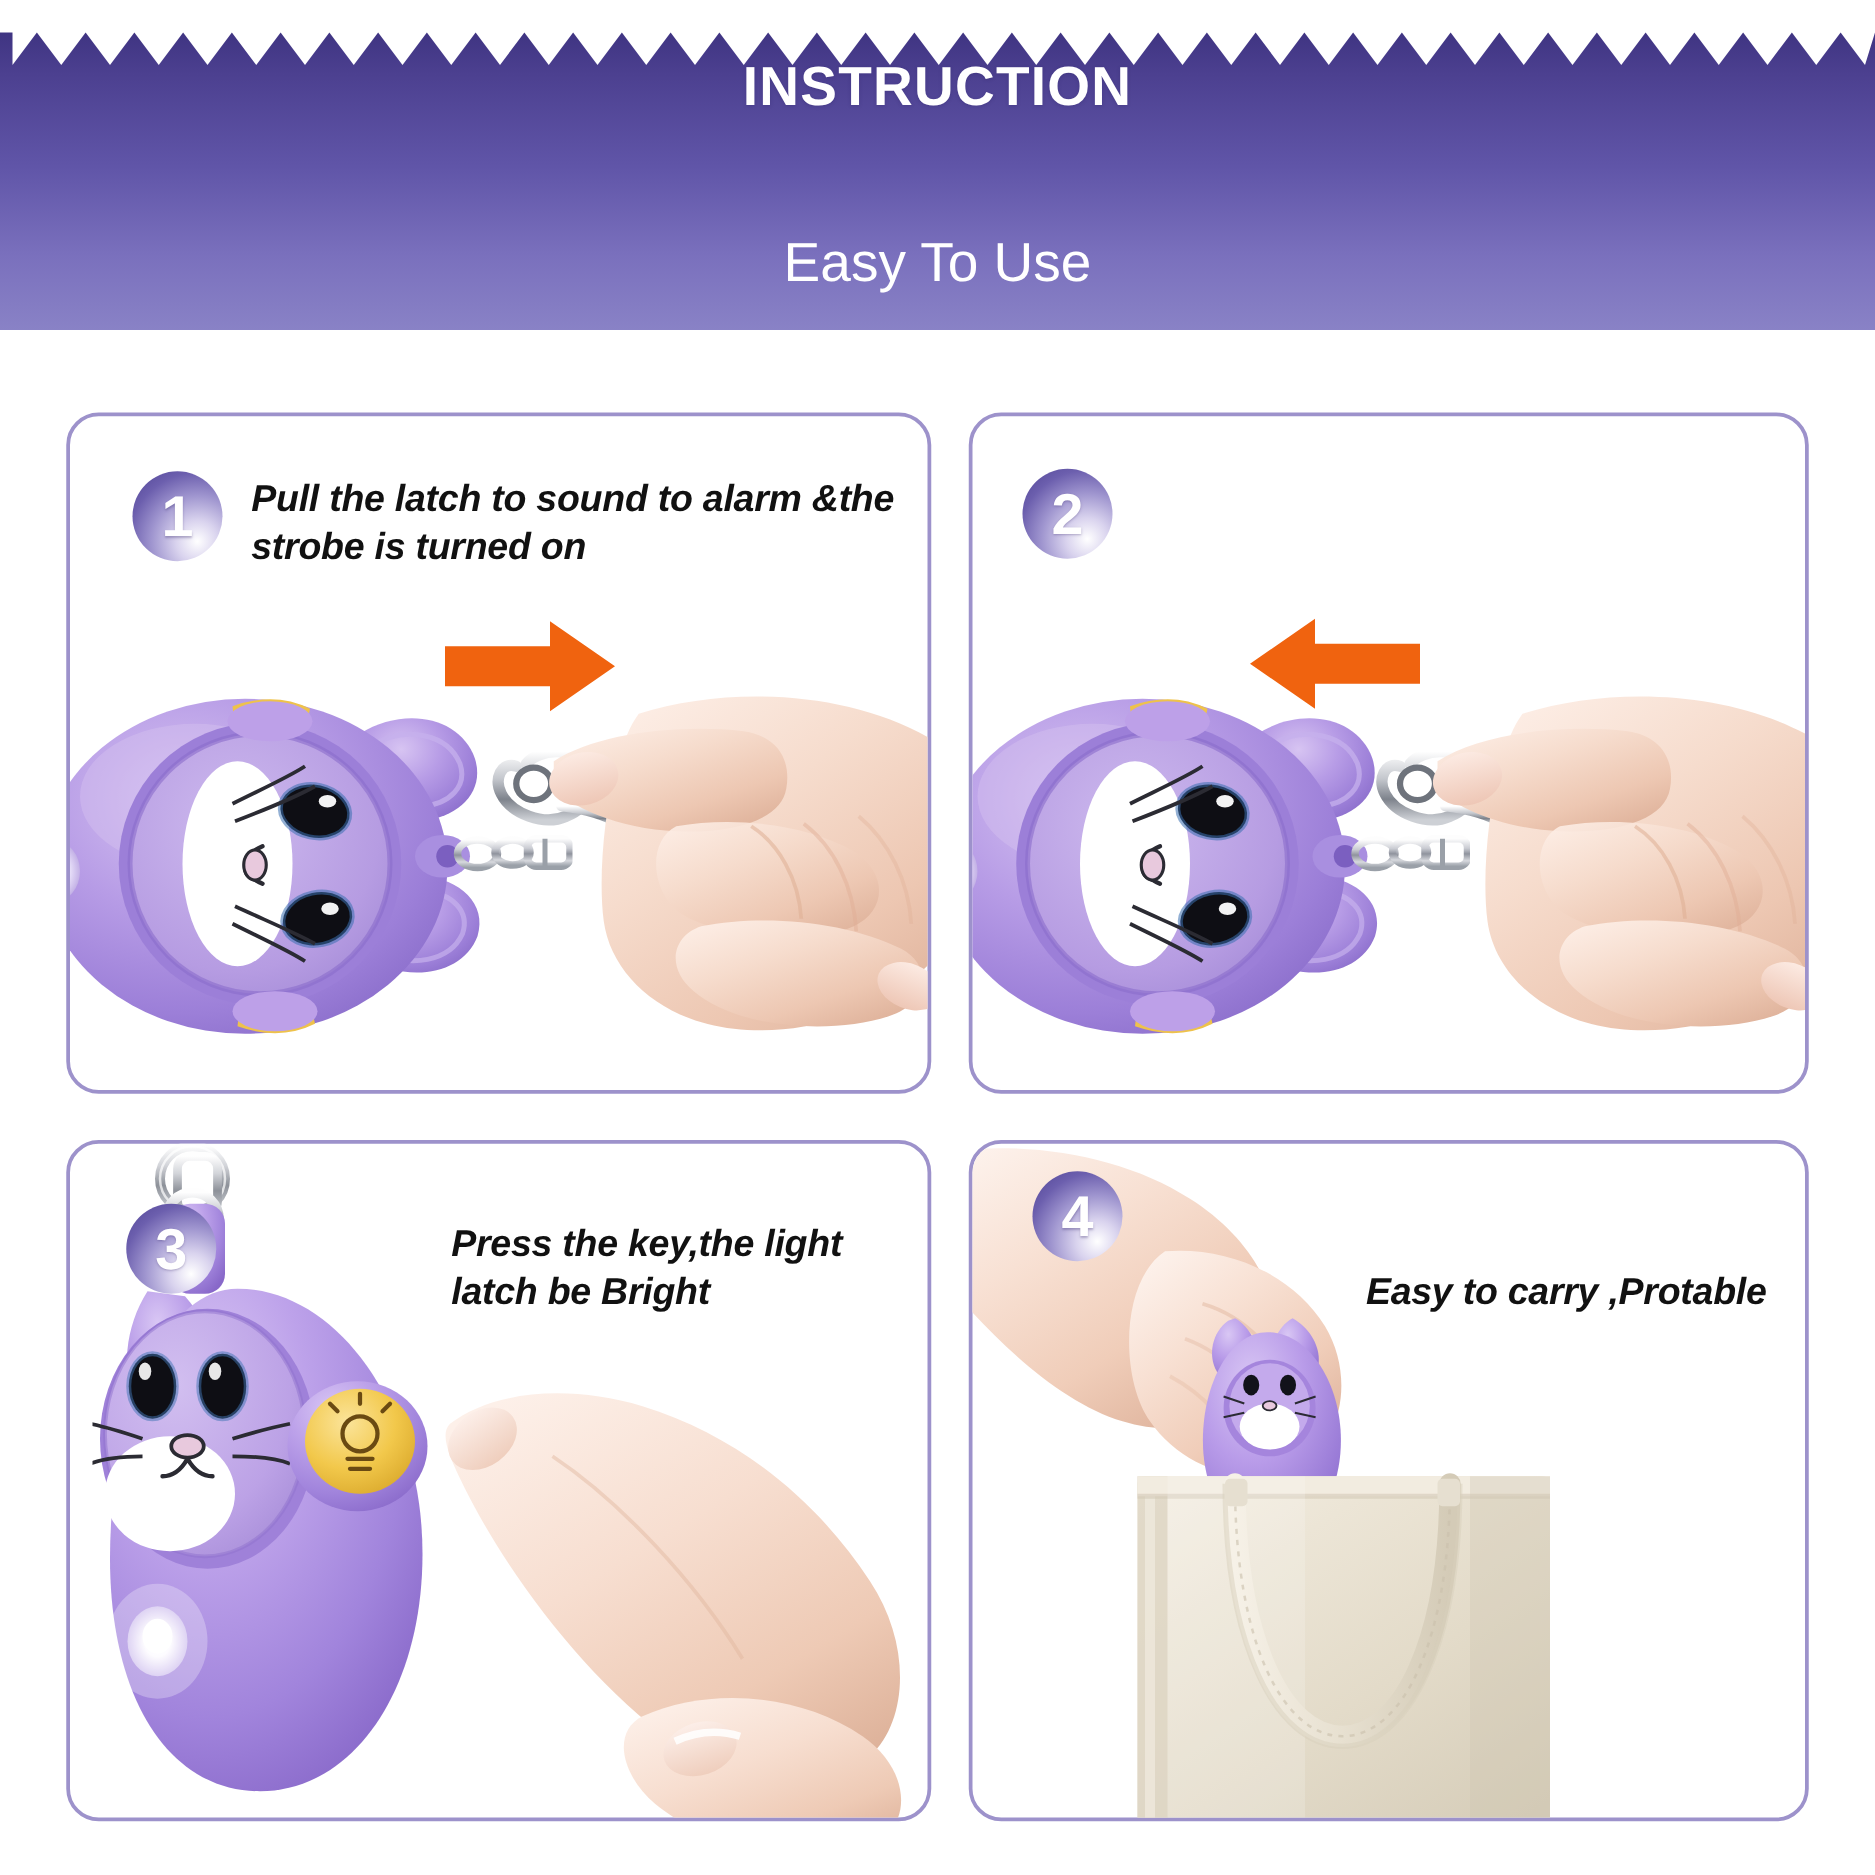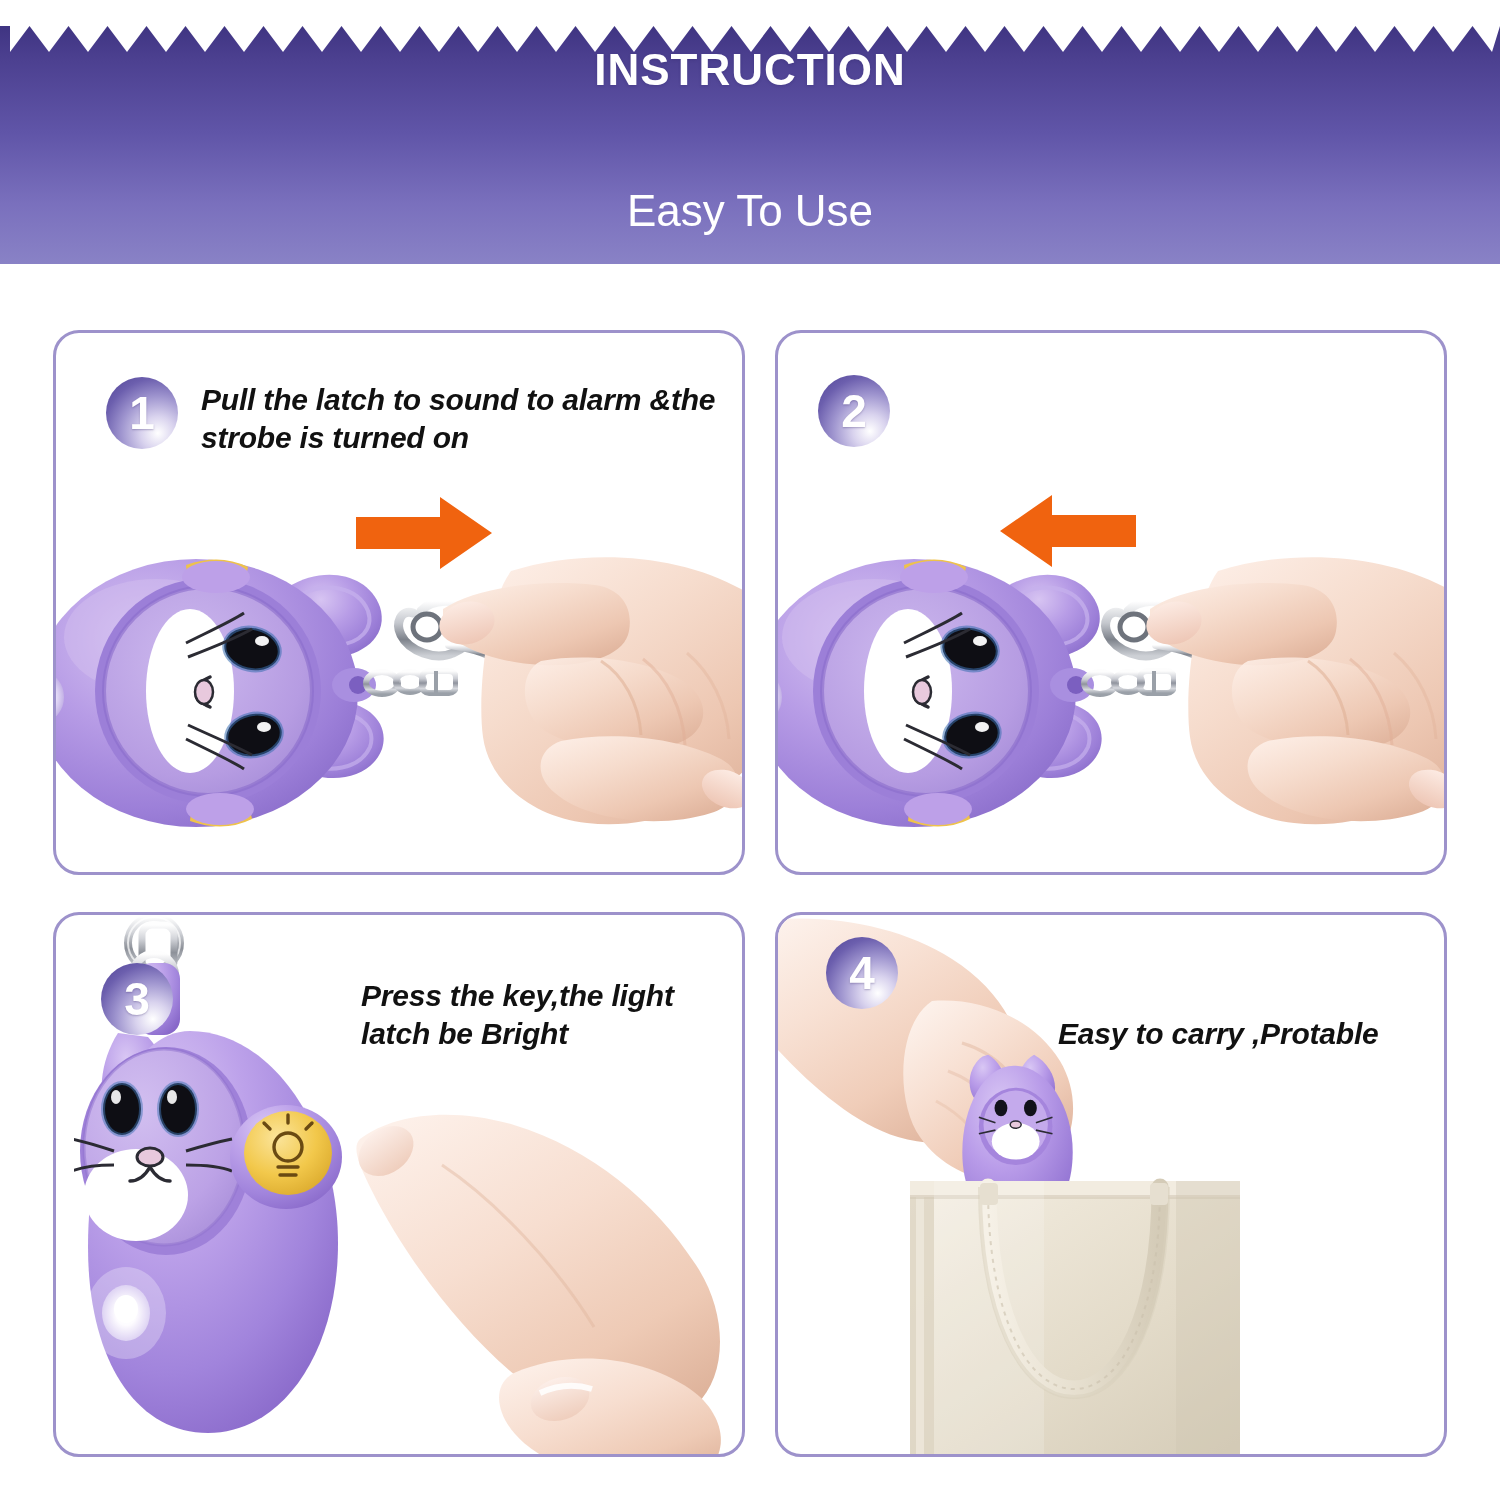--- a/index.html
+++ b/index.html
@@ -75,21 +75,21 @@
     font-size: 30px;
     font-weight: 700;
     line-height: 1.26;
     letter-spacing: -0.2px;
     z-index: 6;
     font-style: italic;
   }
   #text-1 { left: 145px; top: 48px; width: 520px; }
   #text-2 { left: 133px; top: 44px; width: 510px; }
   #text-3 { left: 305px; top: 62px; width: 380px; }
-  #text-4 { left: 280px; top: 100px; width: 390px; }
+  #text-4 { left: 280px; top: 100px; width: 390px; text-align: center; }
 
   
   .arrow { position: absolute; z-index: 5; }
   #arrow-1 { left: 298px; top: 160px; width: 140px; height: 80px; }
   #arrow-2 { left: 220px; top: 158px; width: 140px; height: 80px; }
 
   
   .art { position: absolute; z-index: 2; }
   #art-device-1 { left: -18px;  top: 192px; width: 420px; height: 350px; }
   #art-hand-1   { left: 335px;  top: 208px; width: 400px; height: 335px; }

